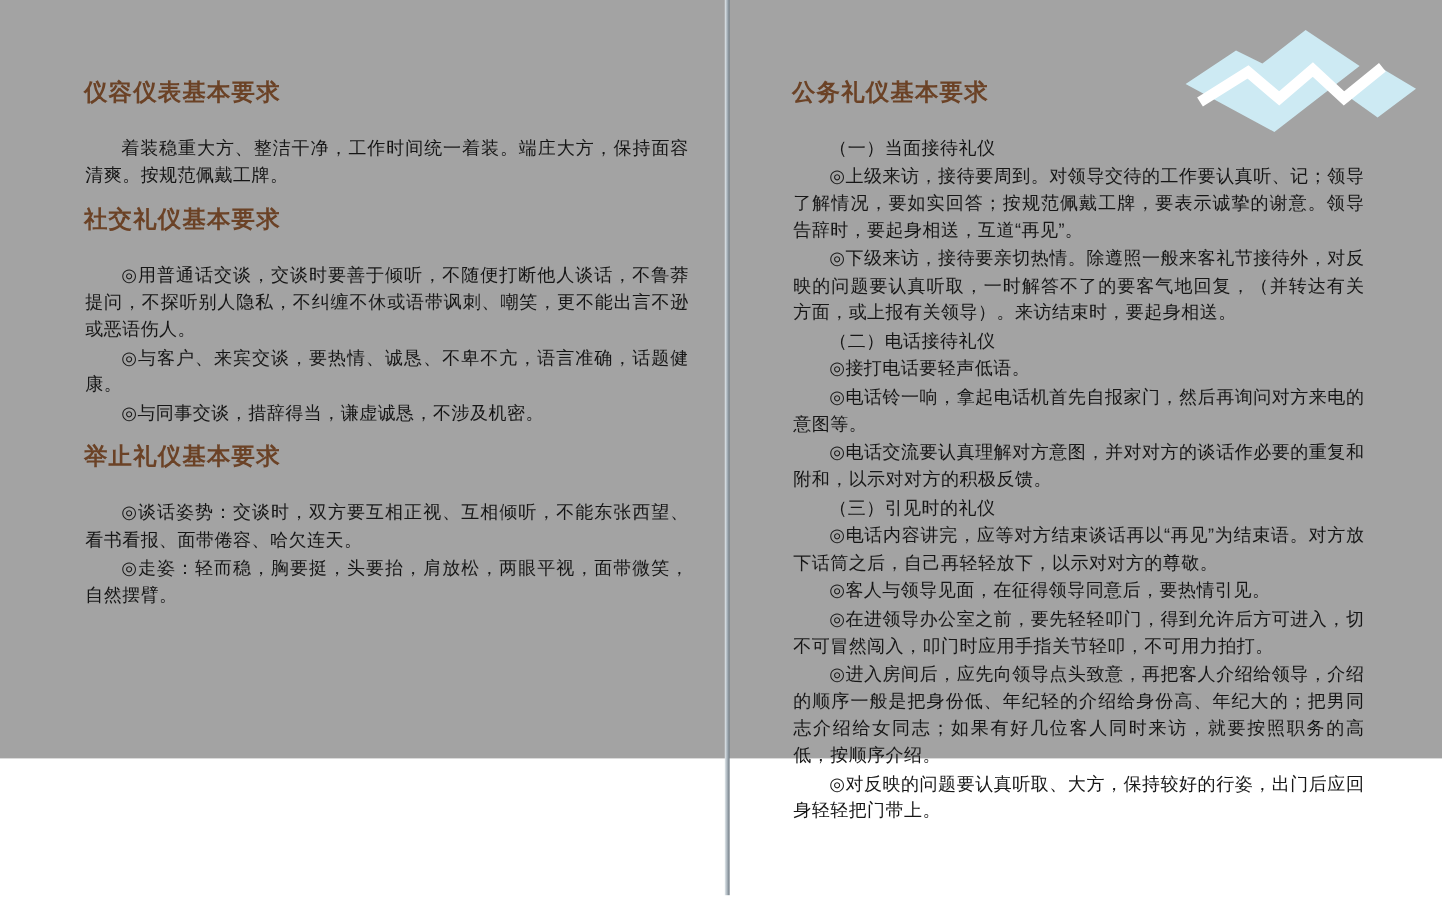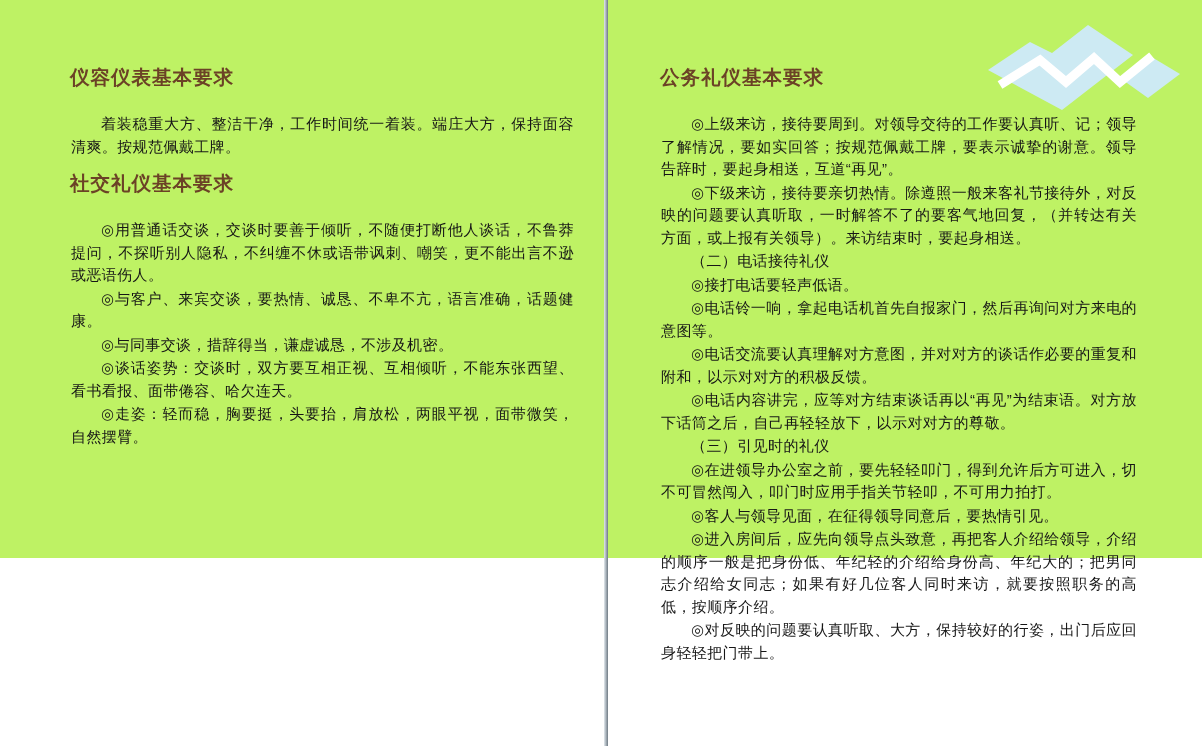--- a/index.html
+++ b/index.html
@@ -2,21 +2,21 @@
 <html><head>
 <meta charset="utf-8">
 <style>
   html, body { margin: 0; padding: 0; }
   body {
     width: 1202px; height: 750px;
     background: #ffffff;
     font-family: "Liberation Sans", "DejaVu Sans", sans-serif;
     overflow: hidden;
   }
-  .spread { position: relative; width: 1202px; height: 558px; background: #bef264; }
+  .spread { position: relative; width: 1202px; height: 632px; background: #a3a3a3; }
 
   .page { position: absolute; top: 66px; }
   .page-left  { left: 70px;  width: 505px; }
   .page-right { left: 660px; width: 478px; }
 
   .divider {
     position: absolute; left: 604px; top: 0;
     width: 4px; height: 746px;
     background: linear-gradient(to right, #e3e9ed 0%, #aeb8c0 45%, #6f7a83 100%);
   }
@@ -49,38 +49,40 @@
 
   <div class="page page-left">
     <h2 class="sec-heading">仪容仪表基本要求</h2>
     <p class="body-par">着装稳重大方、整洁干净，工作时间统一着装。端庄大方，保持面容清爽。按规范佩戴工牌。</p>
 
     <h2 class="sec-heading mt">社交礼仪基本要求</h2>
     <p class="body-par">◎用普通话交谈，交谈时要善于倾听，不随便打断他人谈话，不鲁莽提问，不探听别人隐私，不纠缠不休或语带讽刺、嘲笑，更不能出言不逊或恶语伤人。</p>
     <p class="body-par">◎与客户、来宾交谈，要热情、诚恳、不卑不亢，语言准确，话题健康。</p>
     <p class="body-par">◎与同事交谈，措辞得当，谦虚诚恳，不涉及机密。</p>
 
+    <h2 class="sec-heading mt">举止礼仪基本要求</h2>
     <p class="body-par">◎谈话姿势：交谈时，双方要互相正视、互相倾听，不能东张西望、看书看报、面带倦容、哈欠连天。</p>
     <p class="body-par">◎走姿：轻而稳，胸要挺，头要抬，肩放松，两眼平视，面带微笑，自然摆臂。</p>
   </div>
 
   <div class="divider"></div>
 
   <div class="page page-right">
     <h2 class="sec-heading">公务礼仪基本要求</h2>
+    <p class="body-par">（一）当面接待礼仪</p>
     <p class="body-par">◎上级来访，接待要周到。对领导交待的工作要认真听、记；领导了解情况，要如实回答；按规范佩戴工牌，要表示诚挚的谢意。领导告辞时，要起身相送，互道“再见”。</p>
     <p class="body-par">◎下级来访，接待要亲切热情。除遵照一般来客礼节接待外，对反映的问题要认真听取，一时解答不了的要客气地回复，（并转达有关方面，或上报有关领导）。来访结束时，要起身相送。</p>
     <p class="body-par">（二）电话接待礼仪</p>
     <p class="body-par">◎接打电话要轻声低语。</p>
     <p class="body-par">◎电话铃一响，拿起电话机首先自报家门，然后再询问对方来电的意图等。</p>
     <p class="body-par">◎电话交流要认真理解对方意图，并对对方的谈话作必要的重复和附和，以示对对方的积极反馈。</p>
+    <p class="body-par">（三）引见时的礼仪</p>
     <p class="body-par">◎电话内容讲完，应等对方结束谈话再以“再见”为结束语。对方放下话筒之后，自己再轻轻放下，以示对对方的尊敬。</p>
-    <p class="body-par">（三）引见时的礼仪</p>
+    <p class="body-par">◎客人与领导见面，在征得领导同意后，要热情引见。</p>
     <p class="body-par">◎在进领导办公室之前，要先轻轻叩门，得到允许后方可进入，切不可冒然闯入，叩门时应用手指关节轻叩，不可用力拍打。</p>
-    <p class="body-par">◎客人与领导见面，在征得领导同意后，要热情引见。</p>
     <p class="body-par">◎进入房间后，应先向领导点头致意，再把客人介绍给领导，介绍的顺序一般是把身份低、年纪轻的介绍给身份高、年纪大的；把男同志介绍给女同志；如果有好几位客人同时来访，就要按照职务的高低，按顺序介绍。</p>
     <p class="body-par">◎对反映的问题要认真听取、大方，保持较好的行姿，出门后应回身轻轻把门带上。</p>
   </div>
 
   <svg class="logo" viewBox="0 0 196 95" aria-hidden="true">
     <polygon points="3,50 45,22 67,33 103,5 148,35 77,90" fill="#cdeaf3"></polygon>
     <polygon points="135,58 165,36 195,54 163,78" fill="#cdeaf3"></polygon>
     <polyline points="15,65 55,40 81,62 109,38 135,62 167,36" fill="none" stroke="#ffffff" stroke-width="9" stroke-linejoin="miter"></polyline>
   </svg>
 

